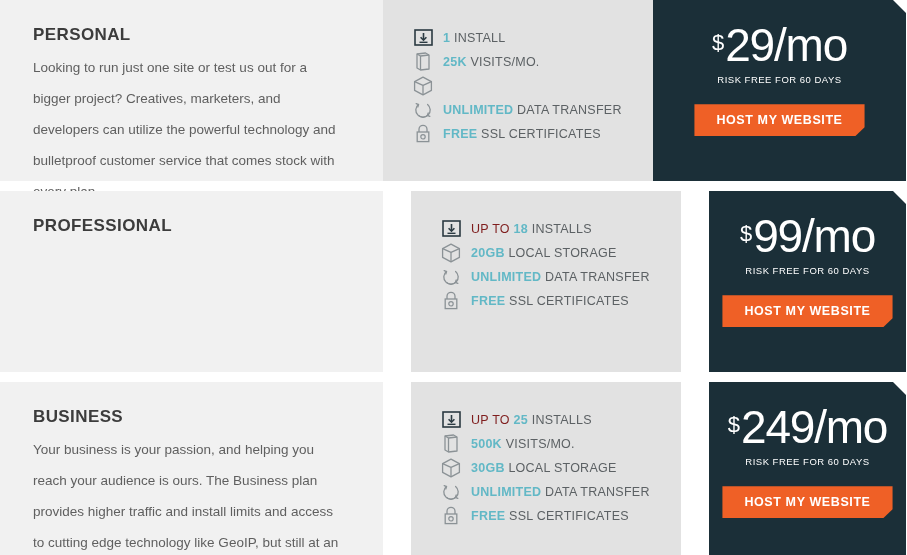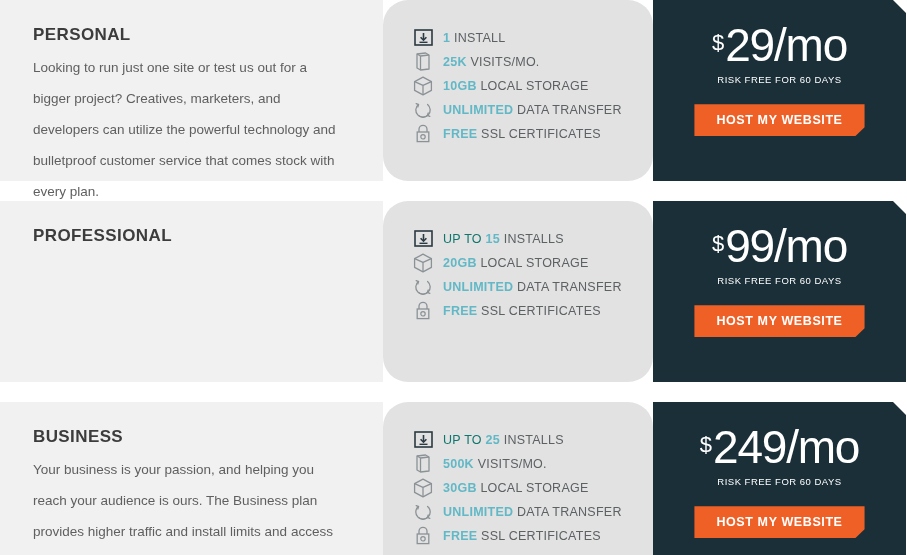--- a/index.html
+++ b/index.html
@@ -24,21 +24,22 @@
   }
 
   .plan-row {
     display: flex;
     width: 100%;
     height: 181px;
     flex: 0 0 181px;
     position: relative;
   }
   .plan-row + .plan-row {
-    margin-top: 20px;
+    margin-top: 10px;
+    gap: 28px;
   }
   .plan-row.row-last {
     flex: 0 0 185px;
     height: 185px;
   }
 
   
   .desc-col {
     width: 383px;
     flex: 0 0 383px;
@@ -68,21 +69,20 @@
   
   .features-col {
     width: 270px;
     flex: 0 0 270px;
     background: #e2e2e2;
     box-sizing: border-box;
     padding: 26px 0 20px 29px;
     display: flex;
     flex-direction: column;
     justify-content: flex-start;
-    border-radius: 25px;
   }
   .feature-list {
     list-style: none;
     margin: 0;
     padding: 0;
   }
   .feature-item {
     display: flex;
     align-items: center;
     height: 23px;
@@ -103,21 +103,21 @@
     font-size: 12.5px;
     letter-spacing: 0.25px;
     color: #5c6164;
     white-space: nowrap;
   }
   .feature-text .hl {
     color: #62b8c6;
     font-weight: bold;
   }
   .feature-text .pre {
-    color: #0f766e;
+    color: #7f1d1d;
   }
 
   
   .price-col {
     flex: 1 1 auto;
     background: #1b2f38;
     position: relative;
     box-sizing: border-box;
     display: flex;
     flex-direction: column;
@@ -220,21 +220,20 @@
             <span class="feature-text"><span class="hl">25K</span> <span>VISITS/MO.</span></span>
           </li>
           <li class="feature-item">
             <span class="feature-icon">
               <svg width="20" height="20" viewBox="0 0 20 20">
                 <path d="M10 1.2 L18.4 5.6 L18.4 14.4 L10 18.8 L1.6 14.4 L1.6 5.6 Z" fill="none" stroke="#8b9296" stroke-width="1.3" stroke-linejoin="round"></path>
                 <path d="M1.6 5.6 L10 9.4 L18.4 5.6" fill="none" stroke="#8b9296" stroke-width="1.3" stroke-linejoin="round"></path>
                 <path d="M10 9.4 L10 18.8" fill="none" stroke="#8b9296" stroke-width="1.3"></path>
               </svg>
             </span>
-            <span class="feature-text"><span class="hl">10GB</span> <span>LOCAL STORAGE</span></span>
           </li>
           <li class="feature-item">
             <span class="feature-icon">
               <svg width="20" height="20" viewBox="0 0 20 20">
                 <path d="M14.6 4.4 A7.2 7.2 0 1 1 5.4 4.4" fill="none" stroke="#8b9296" stroke-width="1.3" stroke-linecap="round"></path>
                 <path d="M5.4 15.6 A7.2 7.2 0 0 0 14.6 15.6" fill="none" stroke="#8b9296" stroke-width="1.3" stroke-linecap="round"></path>
                 <path d="M3.2 3.6 L5.6 4.6 L4.8 7" fill="none" stroke="#8b9296" stroke-width="1.3" stroke-linecap="round" stroke-linejoin="round"></path>
                 <path d="M16.8 16.4 L14.4 15.4 L15.2 13" fill="none" stroke="#8b9296" stroke-width="1.3" stroke-linecap="round" stroke-linejoin="round"></path>
               </svg>
             </span>
@@ -272,21 +271,21 @@
         <ul class="feature-list">
           <li class="feature-item">
             <span class="feature-icon">
               <svg width="19" height="17" viewBox="0 0 19 17">
                 <rect x="1" y="1" width="17" height="15" fill="none" stroke="#2b3a42" stroke-width="1.6"></rect>
                 <path d="M9.5 4 V10" stroke="#2b3a42" stroke-width="1.6"></path>
                 <path d="M6.6 8.2 L9.5 11.2 L12.4 8.2" fill="none" stroke="#2b3a42" stroke-width="1.6"></path>
                 <path d="M5.5 13.3 H13.5" stroke="#2b3a42" stroke-width="1.4"></path>
               </svg>
             </span>
-            <span class="feature-text"><span class="pre">UP TO</span> <span class="hl">15</span> <span>INSTALLS</span></span>
+            <span class="feature-text"><span class="pre">UP TO</span> <span class="hl">18</span> <span>INSTALLS</span></span>
           </li>
           <li class="feature-item">
             <span class="feature-icon">
               <svg width="20" height="20" viewBox="0 0 20 20">
                 <path d="M10 1.2 L18.4 5.6 L18.4 14.4 L10 18.8 L1.6 14.4 L1.6 5.6 Z" fill="none" stroke="#8b9296" stroke-width="1.3" stroke-linejoin="round"></path>
                 <path d="M1.6 5.6 L10 9.4 L18.4 5.6" fill="none" stroke="#8b9296" stroke-width="1.3" stroke-linejoin="round"></path>
                 <path d="M10 9.4 L10 18.8" fill="none" stroke="#8b9296" stroke-width="1.3"></path>
               </svg>
             </span>
             <span class="feature-text"><span class="hl">20GB</span> <span>LOCAL STORAGE</span></span>

